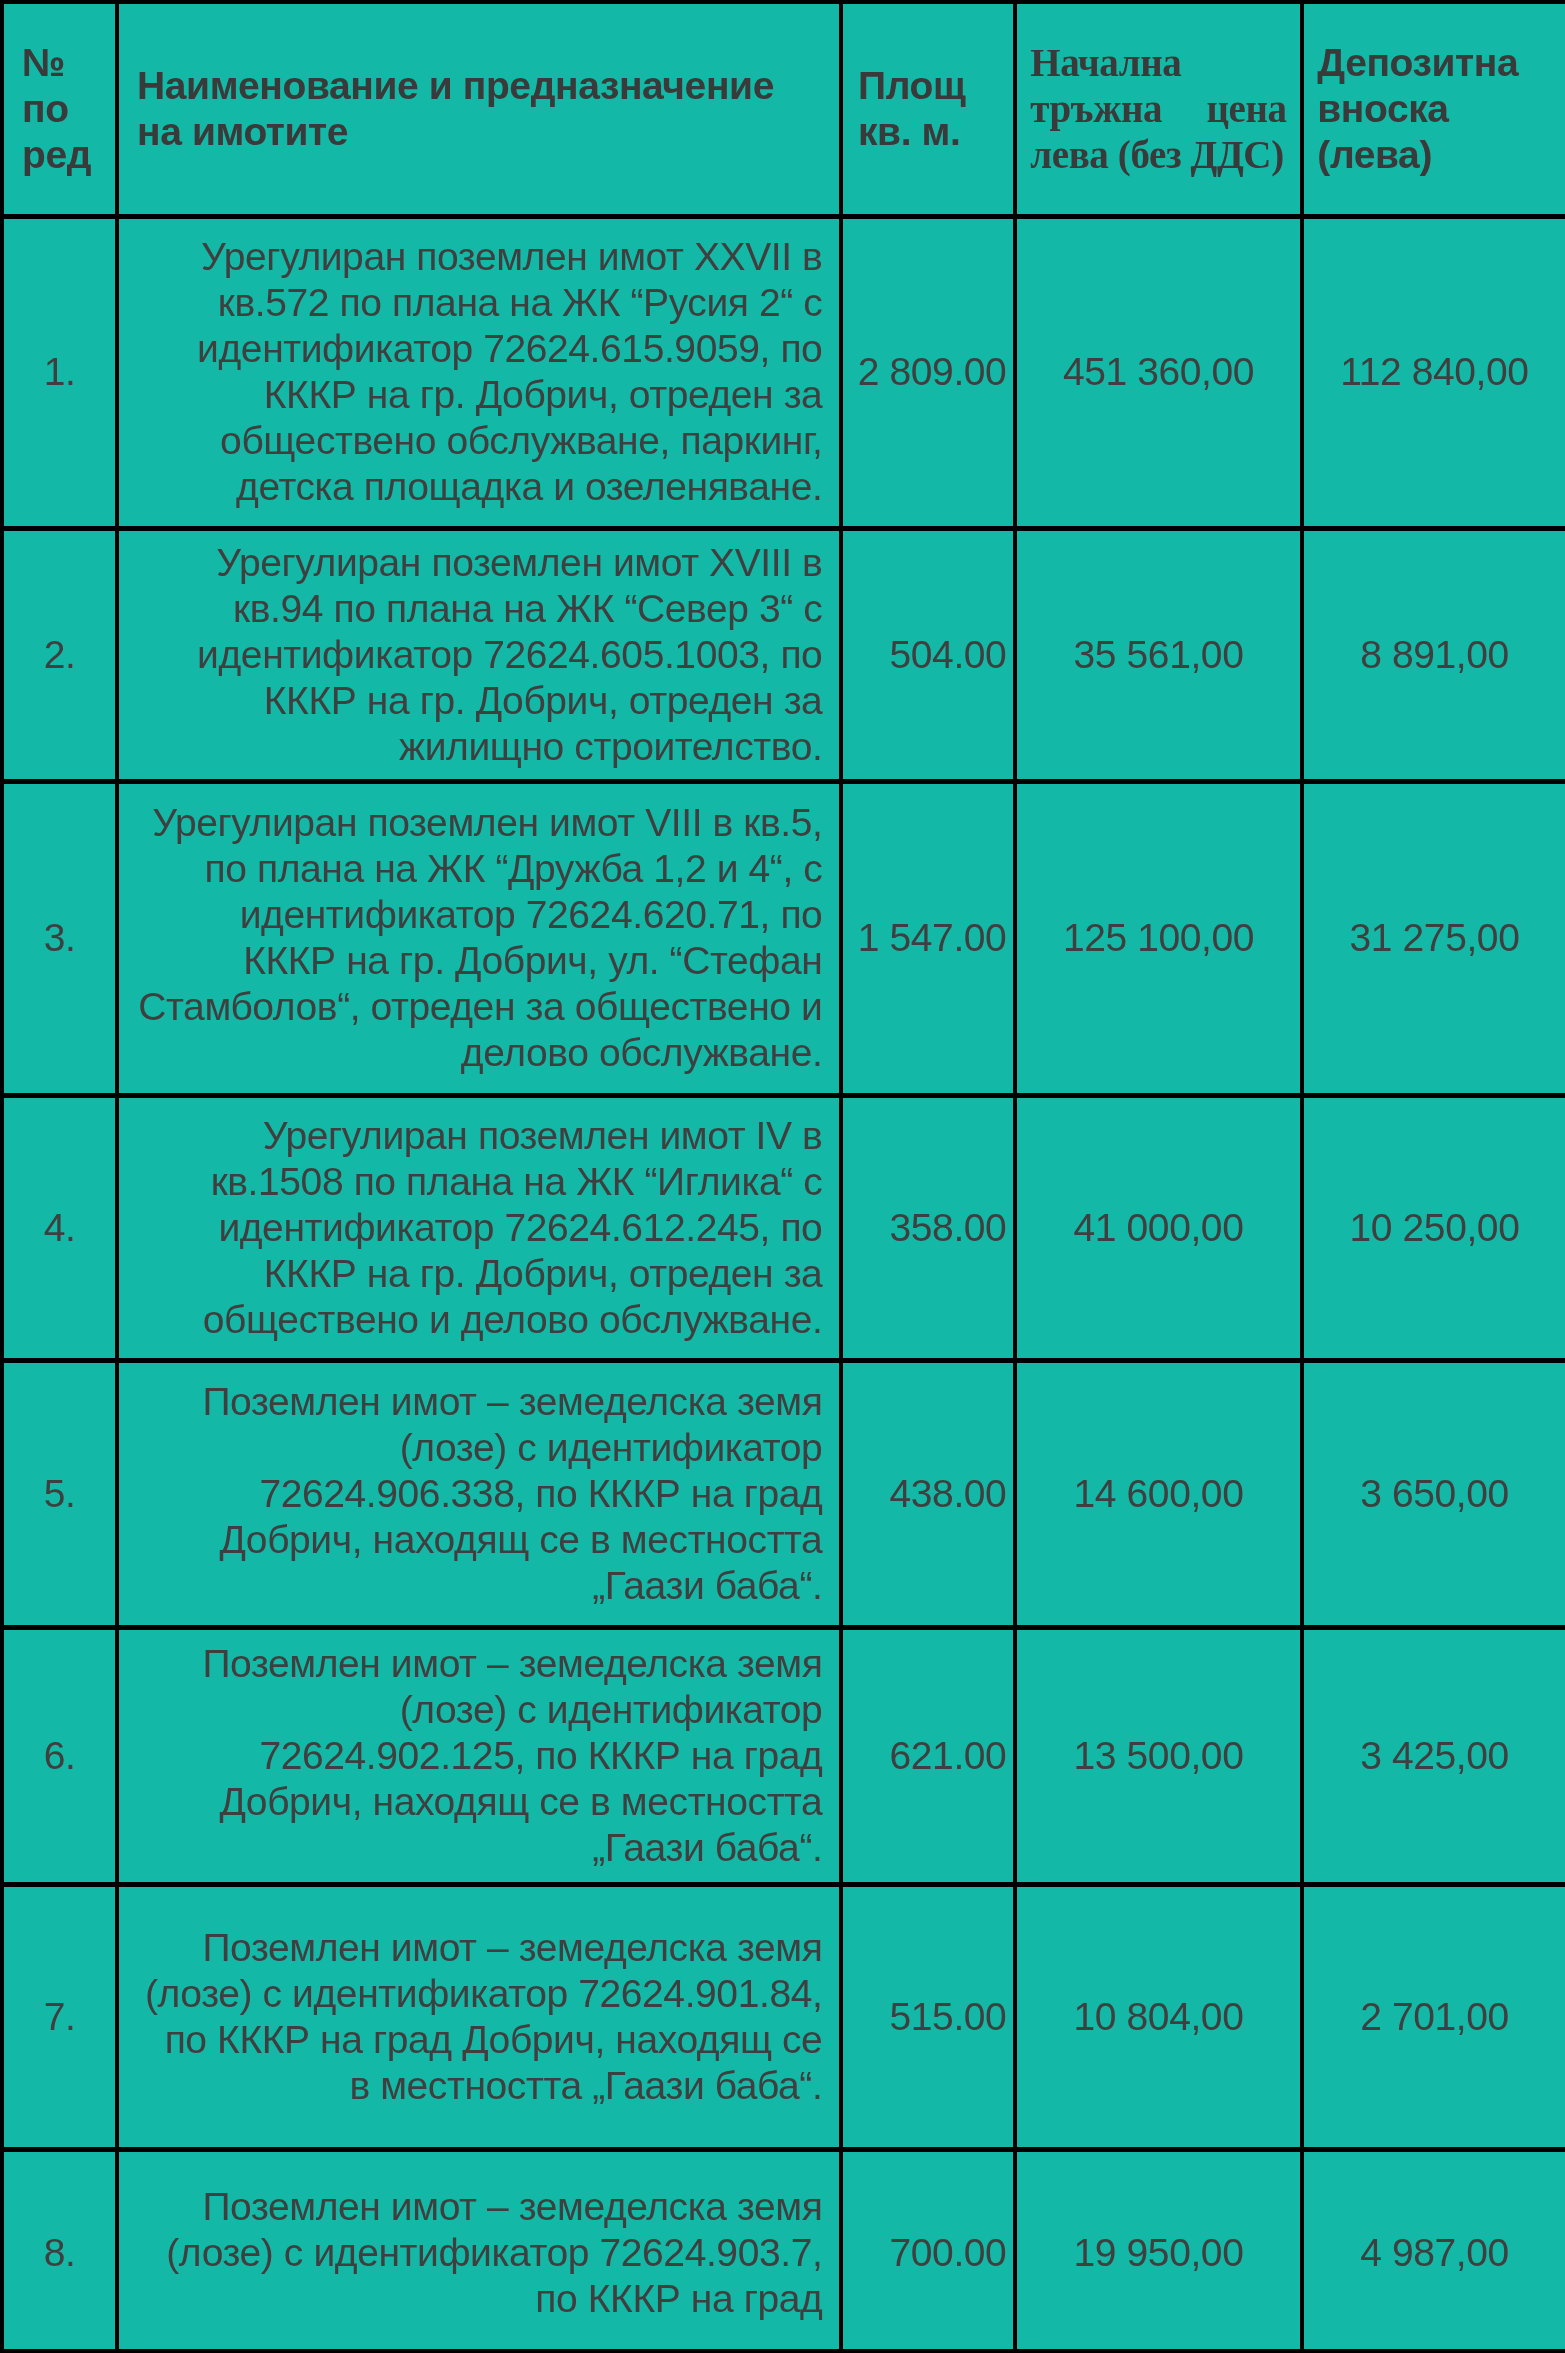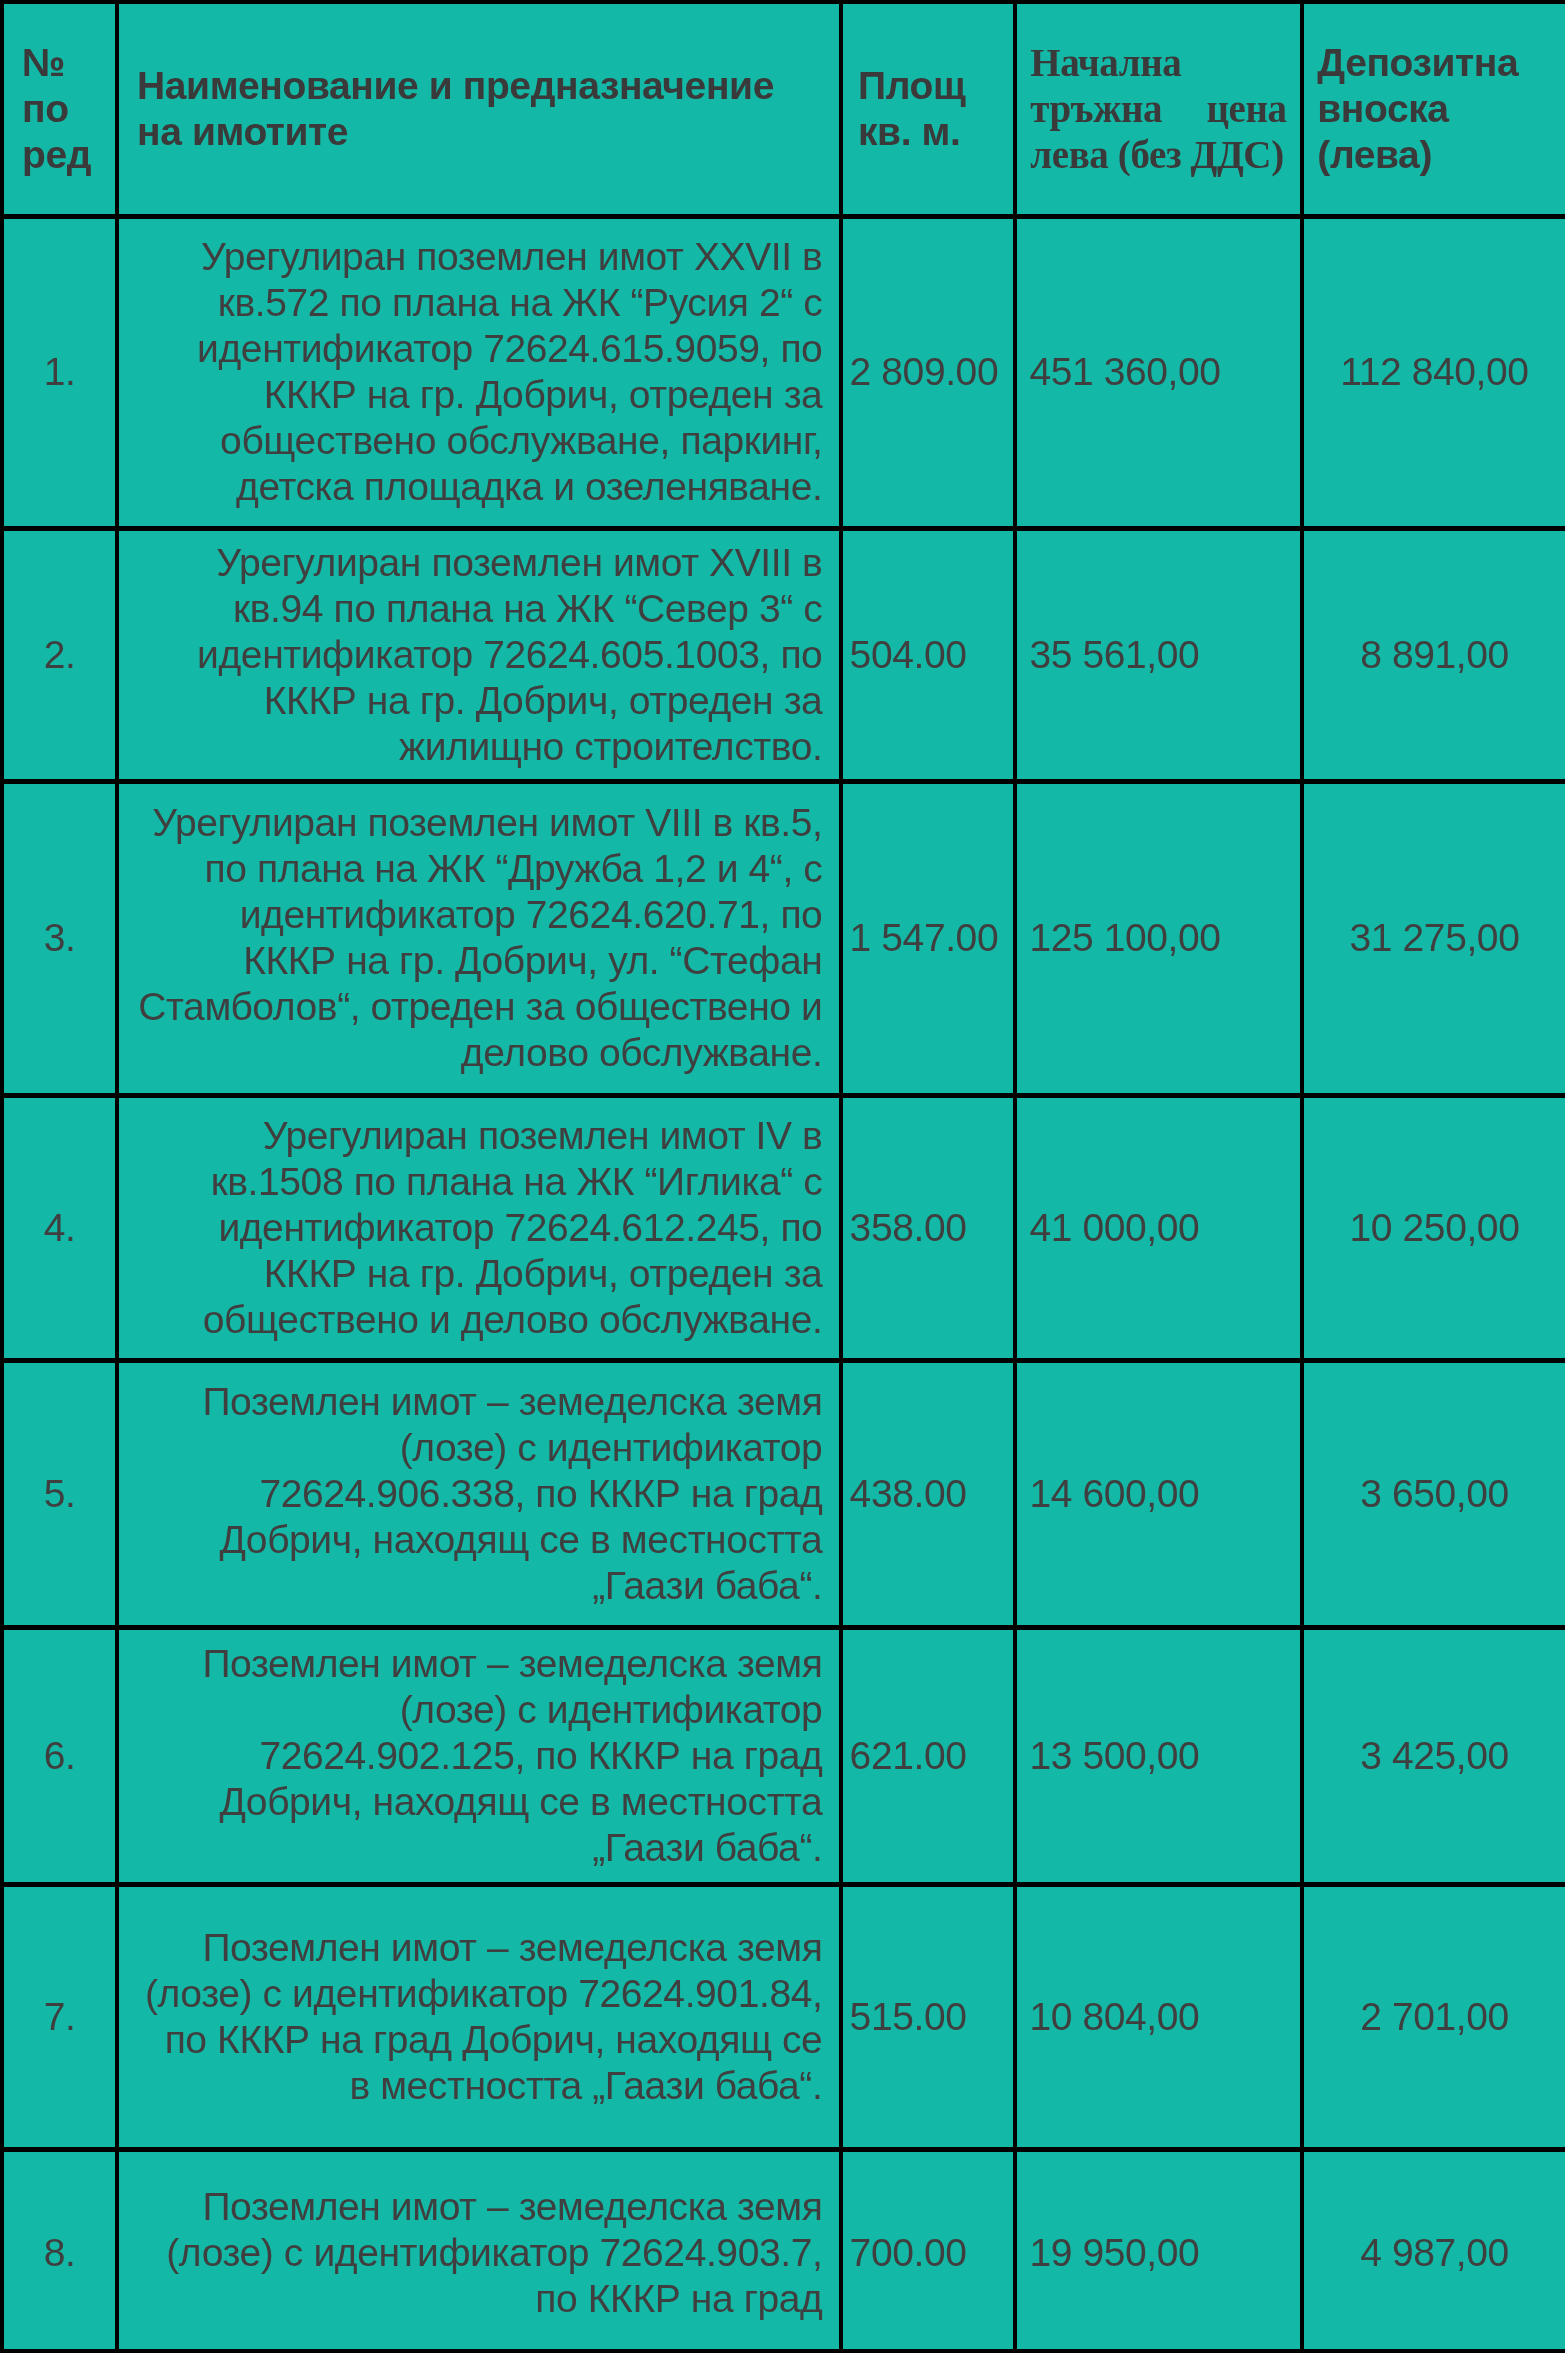--- a/index.html
+++ b/index.html
@@ -54,22 +54,22 @@
     text-align: left;
   }
   th.h-num   { padding-left: 18px; }
   th.h-name  { padding-left: 18px; }
   th.h-area  { padding-left: 15px; }
   th.h-price { text-align: justify; padding-left: 13.3px; padding-right: 13.3px; font-family: Liberation Serif, serif; }
   th.h-deposit { padding-left: 13.3px; }
 
   td.num     { text-align: center; }
   td.name    { text-align: right; padding-left: 18px; padding-right: 16.6px; }
-  td.area    { text-align: left; padding-left: 6.6px; padding-right: 6.6px; }
-  td.price   { text-align: left; }
+  td.area    { text-align: right; padding-left: 6.6px; padding-right: 6.6px; }
+  td.price   { text-align: center; }
   td.deposit { text-align: center; }
 </style>
 </head>
 <body>
 
 <div class="page">
   <table class="props">
     <colgroup>
       <col class="c-num">
         <col class="c-name">

